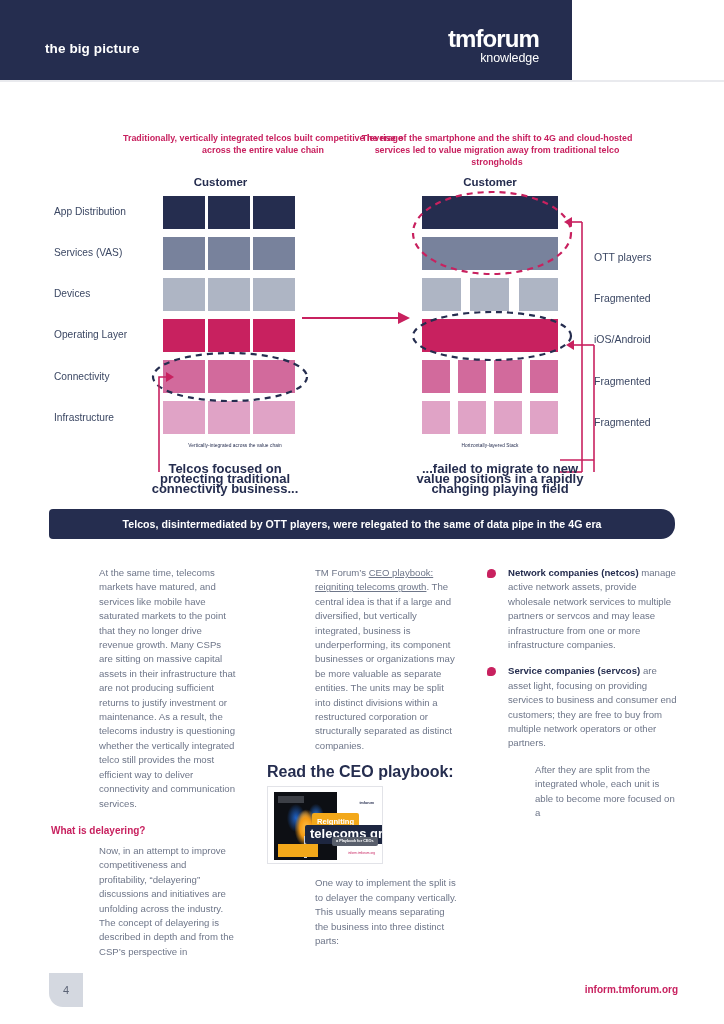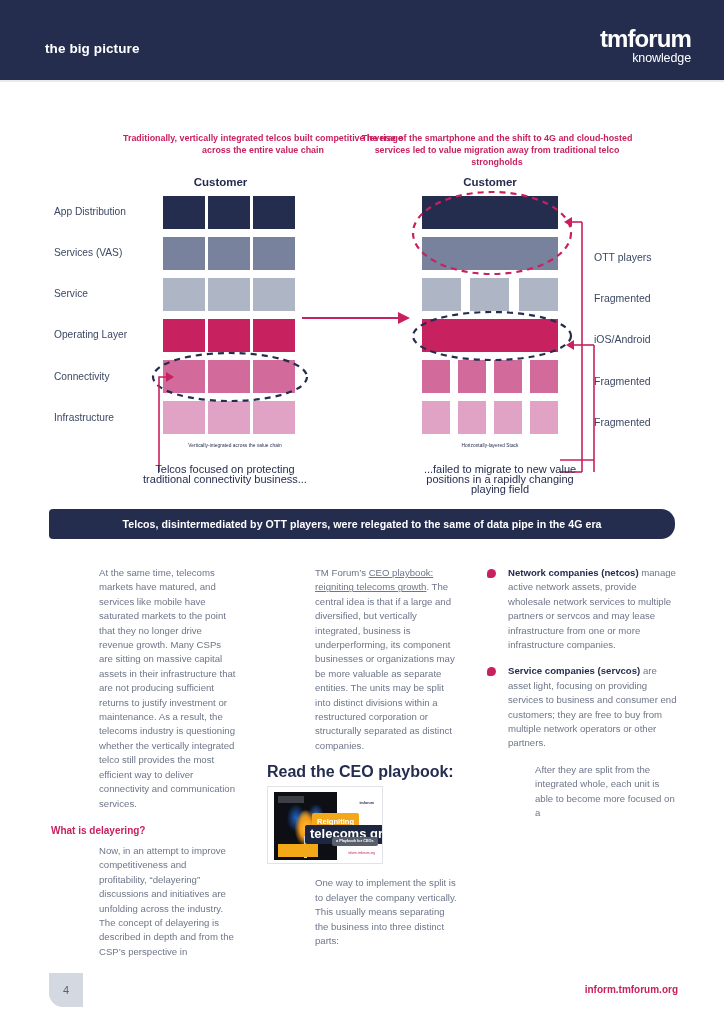--- a/index.html
+++ b/index.html
@@ -6,21 +6,21 @@
   html, body {
     width: 724px; height: 1024px;
     background: #ffffff;
     font-family: "Liberation Sans", sans-serif;
     overflow: hidden;
   }
   .page { position: relative; width: 724px; height: 1024px; background:#fff; }
 
   
   .header {
-    position: absolute; left:0; top:0; width:724px; height:80px;
+    position: absolute; left:0; top:0; width:572px; height:80px;
     background:#252d4f;
   }
   .header-title {
     position:absolute; left:45px; top:41px;
     font-size:13.5px; font-weight:bold; color:#ffffff; letter-spacing:0.1px;
   }
   .logo { position:absolute; right:33px; top:27px; text-align:right; }
   .logo-main {
     font-size:24px; font-weight:bold; color:#fff; letter-spacing:-0.9px;
     line-height:24px;
@@ -61,21 +61,21 @@
 
   .blk { position:absolute; }
 
   .caption-small {
     position:absolute; font-size:4.8px; color:#252d4f; text-align:center;
     letter-spacing:0.05px;
   }
 
   .annot {
     position:absolute; text-align:center;
-    font-size:11px; font-weight:normal; color:#252d4f; line-height:10.2px;
+    font-size:13px; font-weight:bold; color:#252d4f; line-height:10.2px;
   }
 
   
   .banner {
     position:absolute; left:49px; top:509px; width:626px; height:30px;
     background:#252d4f; border-radius:4px 14px 14px 4px;
     display:flex; align-items:center; justify-content:center;
   }
   .banner-text {
     font-size:10.6px; font-weight:bold; color:#fff; letter-spacing:0.05px;
@@ -182,21 +182,21 @@
   <div class="diagram">
 
     <div class="dg-title left">Traditionally, vertically integrated telcos built competitive leverage across the entire value chain</div>
     <div class="dg-title right">The rise of the smartphone and the shift to 4G and cloud-hosted services led to value migration away from traditional telco strongholds</div>
 
     <div class="customer-label left">Customer</div>
     <div class="customer-label right">Customer</div>
 
     <div class="row-label" style="top:110px">App Distribution</div>
     <div class="row-label" style="top:151px">Services (VAS)</div>
-    <div class="row-label" style="top:192px">Service</div>
+    <div class="row-label" style="top:192px">Devices</div>
     <div class="row-label" style="top:233px">Operating Layer</div>
     <div class="row-label" style="top:275px">Connectivity</div>
     <div class="row-label" style="top:316px">Infrastructure</div>
 
     <div class="blk" style="left:163px;top:100px;width:42px;height:33px;background:#252d4f"></div>
     <div class="blk" style="left:208px;top:100px;width:42px;height:33px;background:#252d4f"></div>
     <div class="blk" style="left:253px;top:100px;width:42px;height:33px;background:#252d4f"></div>
 
     <div class="blk" style="left:163px;top:141px;width:42px;height:33px;background:#78829c"></div>
     <div class="blk" style="left:208px;top:141px;width:42px;height:33px;background:#78829c"></div>

